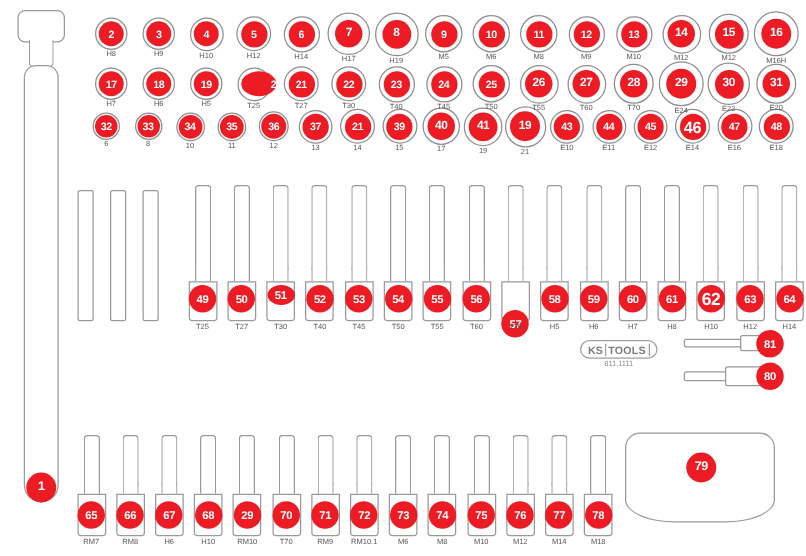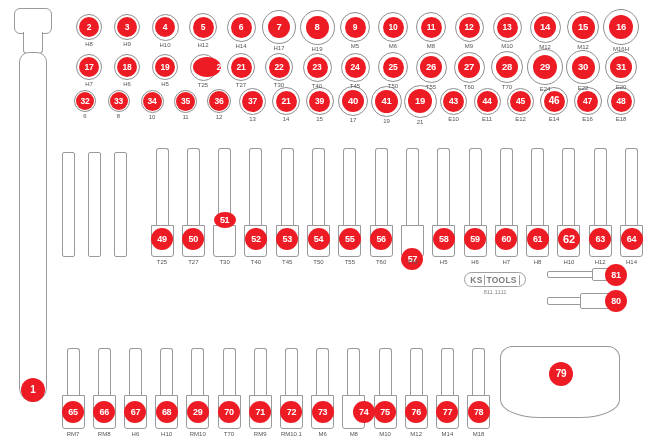--- a/index.html
+++ b/index.html
@@ -251,42 +251,42 @@
     <div class="socket" style="left:440px;top:87.5px;width:27px;height:27px;"></div>
     <div class="badge" style="left:443px;top:90.5px;width:21px;height:21px;font-size:8.5px;">43</div>
     <div class="sizelabel" style="left:429.5px;top:115.5px;width:48px;">E10</div>
     <div class="socket" style="left:473.5px;top:87.5px;width:27px;height:27px;"></div>
     <div class="badge" style="left:476.5px;top:90.5px;width:21px;height:21px;font-size:8.5px;">44</div>
     <div class="sizelabel" style="left:463px;top:115.5px;width:48px;">E11</div>
     <div class="socket" style="left:507px;top:87.5px;width:27px;height:27px;"></div>
     <div class="badge" style="left:510px;top:90.5px;width:21px;height:21px;font-size:8.5px;">45</div>
     <div class="sizelabel" style="left:496.5px;top:115.5px;width:48px;">E12</div>
     <div class="socket" style="left:540px;top:87px;width:28px;height:28px;"></div>
-    <div class="badge" style="left:543.5px;top:90.5px;width:21px;height:21px;font-size:10px;">46</div>
+    <div class="badge" style="left:543.5px;top:90.5px;width:21px;height:21px;font-size:13px;">46</div>
     <div class="sizelabel" style="left:530px;top:116px;width:48px;">E14</div>
     <div class="socket" style="left:573.5px;top:87px;width:28px;height:28px;"></div>
     <div class="badge" style="left:577px;top:90.5px;width:21px;height:21px;font-size:8.5px;">47</div>
     <div class="sizelabel" style="left:563.5px;top:116px;width:48px;">E16</div>
     <div class="socket" style="left:607px;top:87px;width:28px;height:28px;"></div>
     <div class="badge" style="left:610.5px;top:90.5px;width:21px;height:21px;font-size:8.5px;">48</div>
     <div class="sizelabel" style="left:597px;top:116px;width:48px;">E18</div>
   </div>
 
 <div id="mid-bits">
     <div class="shaft" style="left:155.5px;top:213px;width:13px;height:12px;border-bottom:none;border-radius:2px 2px 0 0;"></div>
     <div class="tip" style="left:150.5px;top:225px;width:23px;height:32px;border-top:1.2px solid #9a9a9a;"></div>
     <div class="badge" style="left:151px;top:228px;width:22px;height:22px;font-size:9px;">49</div>
     <div class="sizelabel" style="left:138px;top:259px;width:48px;">T25</div>
     <div class="shaft" style="left:186.8px;top:213px;width:13px;height:12px;border-bottom:none;border-radius:2px 2px 0 0;"></div>
     <div class="tip" style="left:181.8px;top:225px;width:23px;height:32px;border-top:1.2px solid #9a9a9a;"></div>
     <div class="badge" style="left:182.3px;top:228px;width:22px;height:22px;font-size:9px;">50</div>
     <div class="sizelabel" style="left:169.3px;top:259px;width:48px;">T27</div>
     <div class="shaft" style="left:218.1px;top:213px;width:13px;height:12px;border-bottom:none;border-radius:2px 2px 0 0;"></div>
     <div class="tip" style="left:213.1px;top:225px;width:23px;height:32px;border-top:1.2px solid #9a9a9a;"></div>
-    <div class="badge" style="left:213.6px;top:212px;width:22px;height:16px;font-size:9px;">51</div>
+    <div class="badge" style="left:213.6px;top:228px;width:22px;height:16px;font-size:9px;">51</div>
     <div class="sizelabel" style="left:200.6px;top:259px;width:48px;">T30</div>
     <div class="shaft" style="left:249.4px;top:213px;width:13px;height:12px;border-bottom:none;border-radius:2px 2px 0 0;"></div>
     <div class="tip" style="left:244.4px;top:225px;width:23px;height:32px;border-top:1.2px solid #9a9a9a;"></div>
     <div class="badge" style="left:244.9px;top:228px;width:22px;height:22px;font-size:9px;">52</div>
     <div class="sizelabel" style="left:231.9px;top:259px;width:48px;">T40</div>
     <div class="shaft" style="left:280.7px;top:213px;width:13px;height:12px;border-bottom:none;border-radius:2px 2px 0 0;"></div>
     <div class="tip" style="left:275.7px;top:225px;width:23px;height:32px;border-top:1.2px solid #9a9a9a;"></div>
     <div class="badge" style="left:276.2px;top:228px;width:22px;height:22px;font-size:9px;">53</div>
     <div class="sizelabel" style="left:263.2px;top:259px;width:48px;">T45</div>
     <div class="shaft" style="left:312px;top:213px;width:13px;height:12px;border-bottom:none;border-radius:2px 2px 0 0;"></div>
@@ -316,21 +316,21 @@
     <div class="shaft" style="left:499.8px;top:213px;width:13px;height:12px;border-bottom:none;border-radius:2px 2px 0 0;"></div>
     <div class="tip" style="left:494.8px;top:225px;width:23px;height:32px;border-top:1.2px solid #9a9a9a;"></div>
     <div class="badge" style="left:495.3px;top:228px;width:22px;height:22px;font-size:9px;">60</div>
     <div class="sizelabel" style="left:482.3px;top:259px;width:48px;">H7</div>
     <div class="shaft" style="left:531.1px;top:213px;width:13px;height:12px;border-bottom:none;border-radius:2px 2px 0 0;"></div>
     <div class="tip" style="left:526.1px;top:225px;width:23px;height:32px;border-top:1.2px solid #9a9a9a;"></div>
     <div class="badge" style="left:526.6px;top:228px;width:22px;height:22px;font-size:9px;">61</div>
     <div class="sizelabel" style="left:513.6px;top:259px;width:48px;">H8</div>
     <div class="shaft" style="left:562.4000000000001px;top:213px;width:13px;height:12px;border-bottom:none;border-radius:2px 2px 0 0;"></div>
     <div class="tip" style="left:557.4000000000001px;top:225px;width:23px;height:32px;border-top:1.2px solid #9a9a9a;"></div>
-    <div class="badge" style="left:557.9000000000001px;top:228px;width:22px;height:22px;font-size:11px;">62</div>
+    <div class="badge" style="left:557.9000000000001px;top:228px;width:22px;height:22px;font-size:14px;">62</div>
     <div class="sizelabel" style="left:544.9000000000001px;top:259px;width:48px;">H10</div>
     <div class="shaft" style="left:593.7px;top:213px;width:13px;height:12px;border-bottom:none;border-radius:2px 2px 0 0;"></div>
     <div class="tip" style="left:588.7px;top:225px;width:23px;height:32px;border-top:1.2px solid #9a9a9a;"></div>
     <div class="badge" style="left:589.2px;top:228px;width:22px;height:22px;font-size:9px;">63</div>
     <div class="sizelabel" style="left:576.2px;top:259px;width:48px;">H12</div>
     <div class="shaft" style="left:625px;top:213px;width:13px;height:12px;border-bottom:none;border-radius:2px 2px 0 0;"></div>
     <div class="tip" style="left:620px;top:225px;width:23px;height:32px;border-top:1.2px solid #9a9a9a;"></div>
     <div class="badge" style="left:620.5px;top:228px;width:22px;height:22px;font-size:9px;">64</div>
     <div class="sizelabel" style="left:607.5px;top:259px;width:48px;">H14</div>
     <div class="shaft" style="left:155.5px;top:148px;width:13px;height:68px;border-bottom:none;border-radius:3px 3px 0 0;"></div>
@@ -383,21 +383,21 @@
     <div class="shaft" style="left:284.9px;top:385px;width:13px;height:10px;border-bottom:none;border-radius:2px 2px 0 0;"></div>
     <div class="tip" style="left:279.9px;top:395px;width:23px;height:34px;border-top:1.2px solid #9a9a9a;"></div>
     <div class="badge" style="left:280.4px;top:401px;width:22px;height:22px;font-size:9px;">72</div>
     <div class="sizelabel" style="left:267.4px;top:431px;width:48px;">RM10.1</div>
     <div class="shaft" style="left:316.1px;top:385px;width:13px;height:10px;border-bottom:none;border-radius:2px 2px 0 0;"></div>
     <div class="tip" style="left:311.1px;top:395px;width:23px;height:34px;border-top:1.2px solid #9a9a9a;"></div>
     <div class="badge" style="left:311.6px;top:401px;width:22px;height:22px;font-size:9px;">73</div>
     <div class="sizelabel" style="left:298.6px;top:431px;width:48px;">M6</div>
     <div class="shaft" style="left:347.3px;top:385px;width:13px;height:10px;border-bottom:none;border-radius:2px 2px 0 0;"></div>
     <div class="tip" style="left:342.3px;top:395px;width:23px;height:34px;border-top:1.2px solid #9a9a9a;"></div>
-    <div class="badge" style="left:342.8px;top:401px;width:22px;height:22px;font-size:9px;margin-left:10px;">74</div>
+    <div class="badge" style="left:342.8px;top:401px;width:22px;height:22px;font-size:9px;">74</div>
     <div class="sizelabel" style="left:329.8px;top:431px;width:48px;">M8</div>
     <div class="shaft" style="left:378.5px;top:385px;width:13px;height:10px;border-bottom:none;border-radius:2px 2px 0 0;"></div>
     <div class="tip" style="left:373.5px;top:395px;width:23px;height:34px;border-top:1.2px solid #9a9a9a;"></div>
     <div class="badge" style="left:374px;top:401px;width:22px;height:22px;font-size:9px;">75</div>
     <div class="sizelabel" style="left:361px;top:431px;width:48px;">M10</div>
     <div class="shaft" style="left:409.7px;top:385px;width:13px;height:10px;border-bottom:none;border-radius:2px 2px 0 0;"></div>
     <div class="tip" style="left:404.7px;top:395px;width:23px;height:34px;border-top:1.2px solid #9a9a9a;"></div>
     <div class="badge" style="left:405.2px;top:401px;width:22px;height:22px;font-size:9px;">76</div>
     <div class="sizelabel" style="left:392.2px;top:431px;width:48px;">M12</div>
     <div class="shaft" style="left:440.9px;top:385px;width:13px;height:10px;border-bottom:none;border-radius:2px 2px 0 0;"></div>

